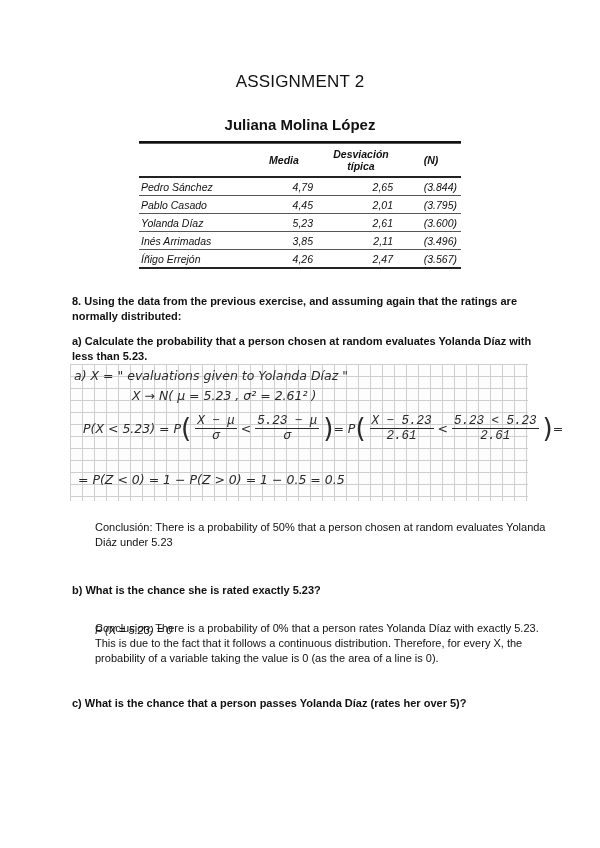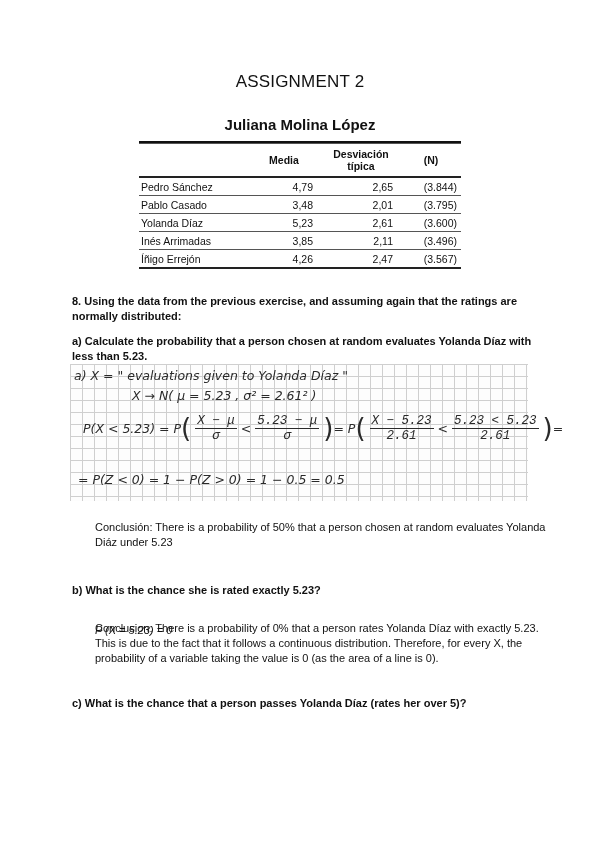--- a/index.html
+++ b/index.html
@@ -2,21 +2,21 @@
 <html><head>
   <meta charset="utf-8">
   <style>
     html, body { margin: 0; padding: 0; background: #ffffff; }
     body { width: 600px; height: 848px; position: relative; overflow: hidden;
            font-family: "Liberation Sans", sans-serif; color: #111; }
     .abs { position: absolute; }
     .title { left: 0; width: 600px; top: 72px; text-align: center; font-size: 17px; letter-spacing: 0.2px; }
     .author { left: 0; width: 600px; top: 116px; text-align: center; font-size: 15px; font-weight: bold; }
 
-    .table-wrap { left: 139px; top: 141px; width: 322px; }
+    .table-wrap { left: 139px; top: 141px; width: 322px; font-style: italic; }
     table { border-collapse: collapse; width: 100%; font-size: 10.5px; }
     thead tr.top td { border-top: 2px solid #111; height: 0; padding: 0; }
     th { font-weight: bold; font-size: 10.5px; text-align: center; height: 32px; padding: 0; vertical-align: middle; border-bottom: 2px solid #222; }
     th.c-name { width: 108px; }
     th.c-mean { width: 74px; }
     th.c-sd { width: 80px; }
     th.c-n { width: 60px; }
     td { height: 17px; padding: 0 2px; border-bottom: 1px solid #555; }
     td.name { text-align: left; }
     td.num { text-align: right; padding-right: 8px; }
@@ -60,21 +60,21 @@
     </thead>
     <tbody>
       <tr>
         <td class="name">Pedro Sánchez</td>
         <td class="num">4,79</td>
         <td class="num">2,65</td>
         <td class="n">(3.844)</td>
       </tr>
       <tr>
         <td class="name">Pablo Casado</td>
-        <td class="num">3,48</td>
+        <td class="num">4,45</td>
         <td class="num">2,01</td>
         <td class="n">(3.795)</td>
       </tr>
       <tr>
         <td class="name">Yolanda Díaz</td>
         <td class="num">5,23</td>
         <td class="num">2,61</td>
         <td class="n">(3.600)</td>
       </tr>
       <tr>

